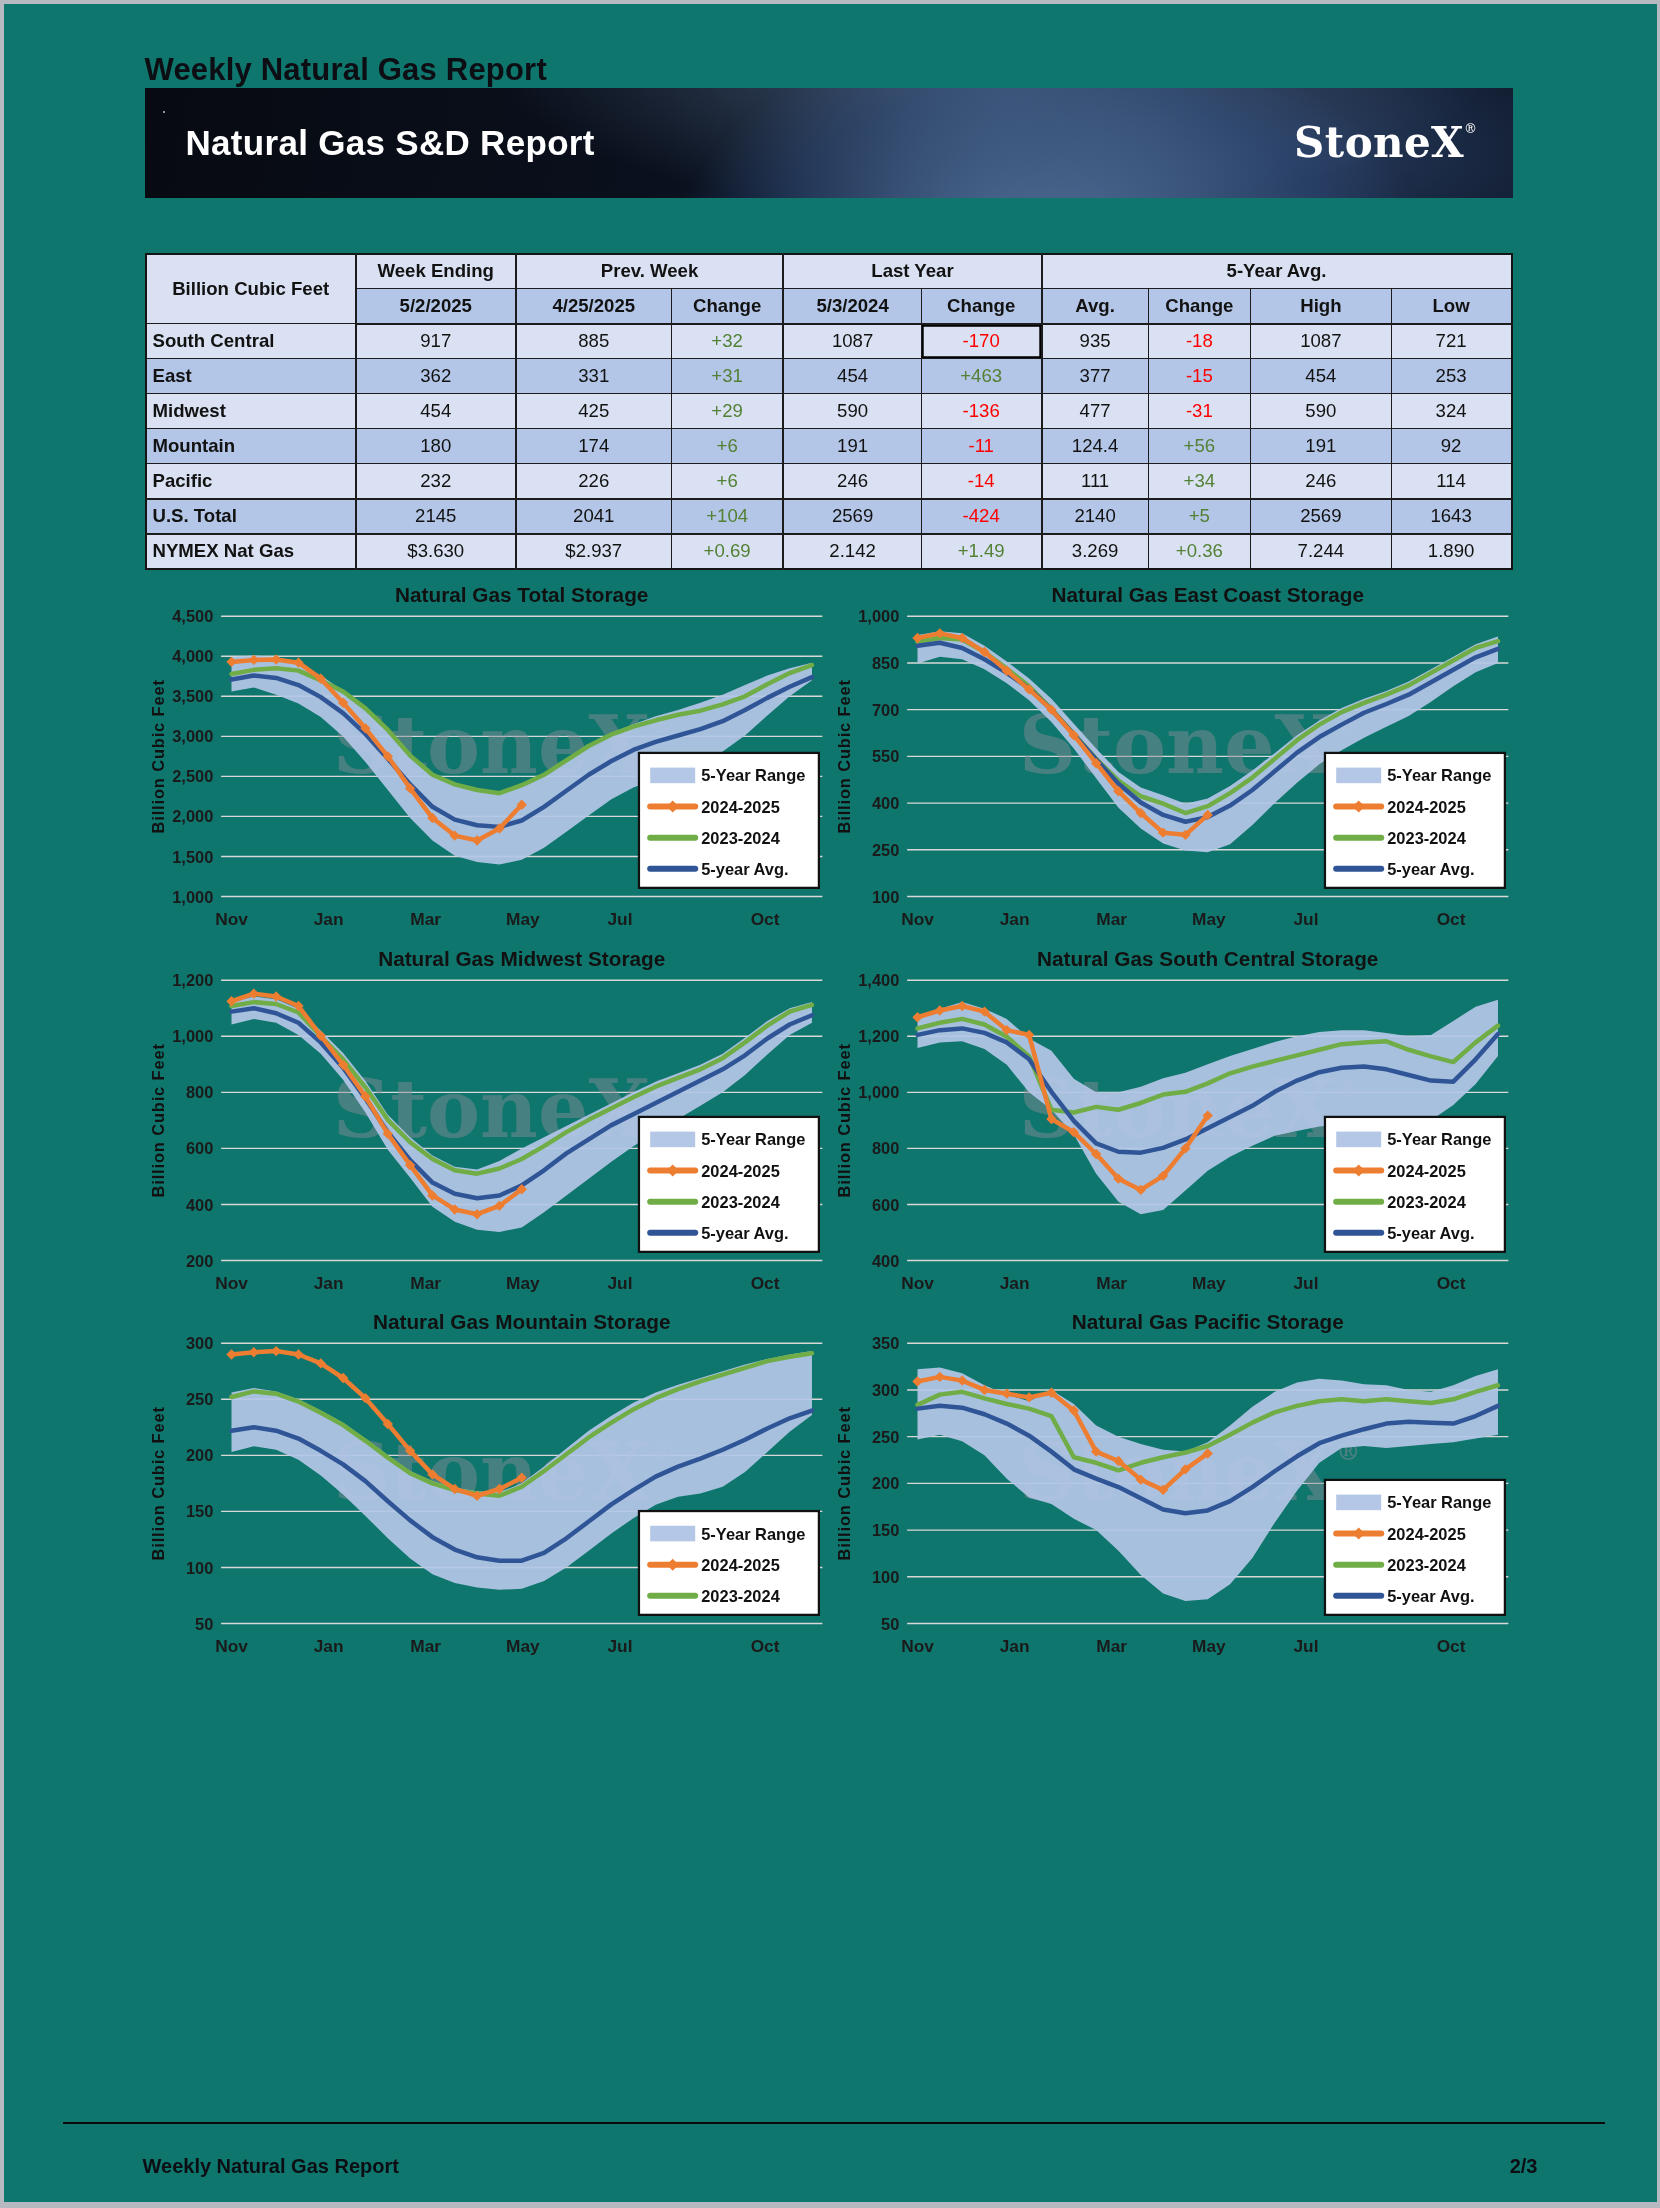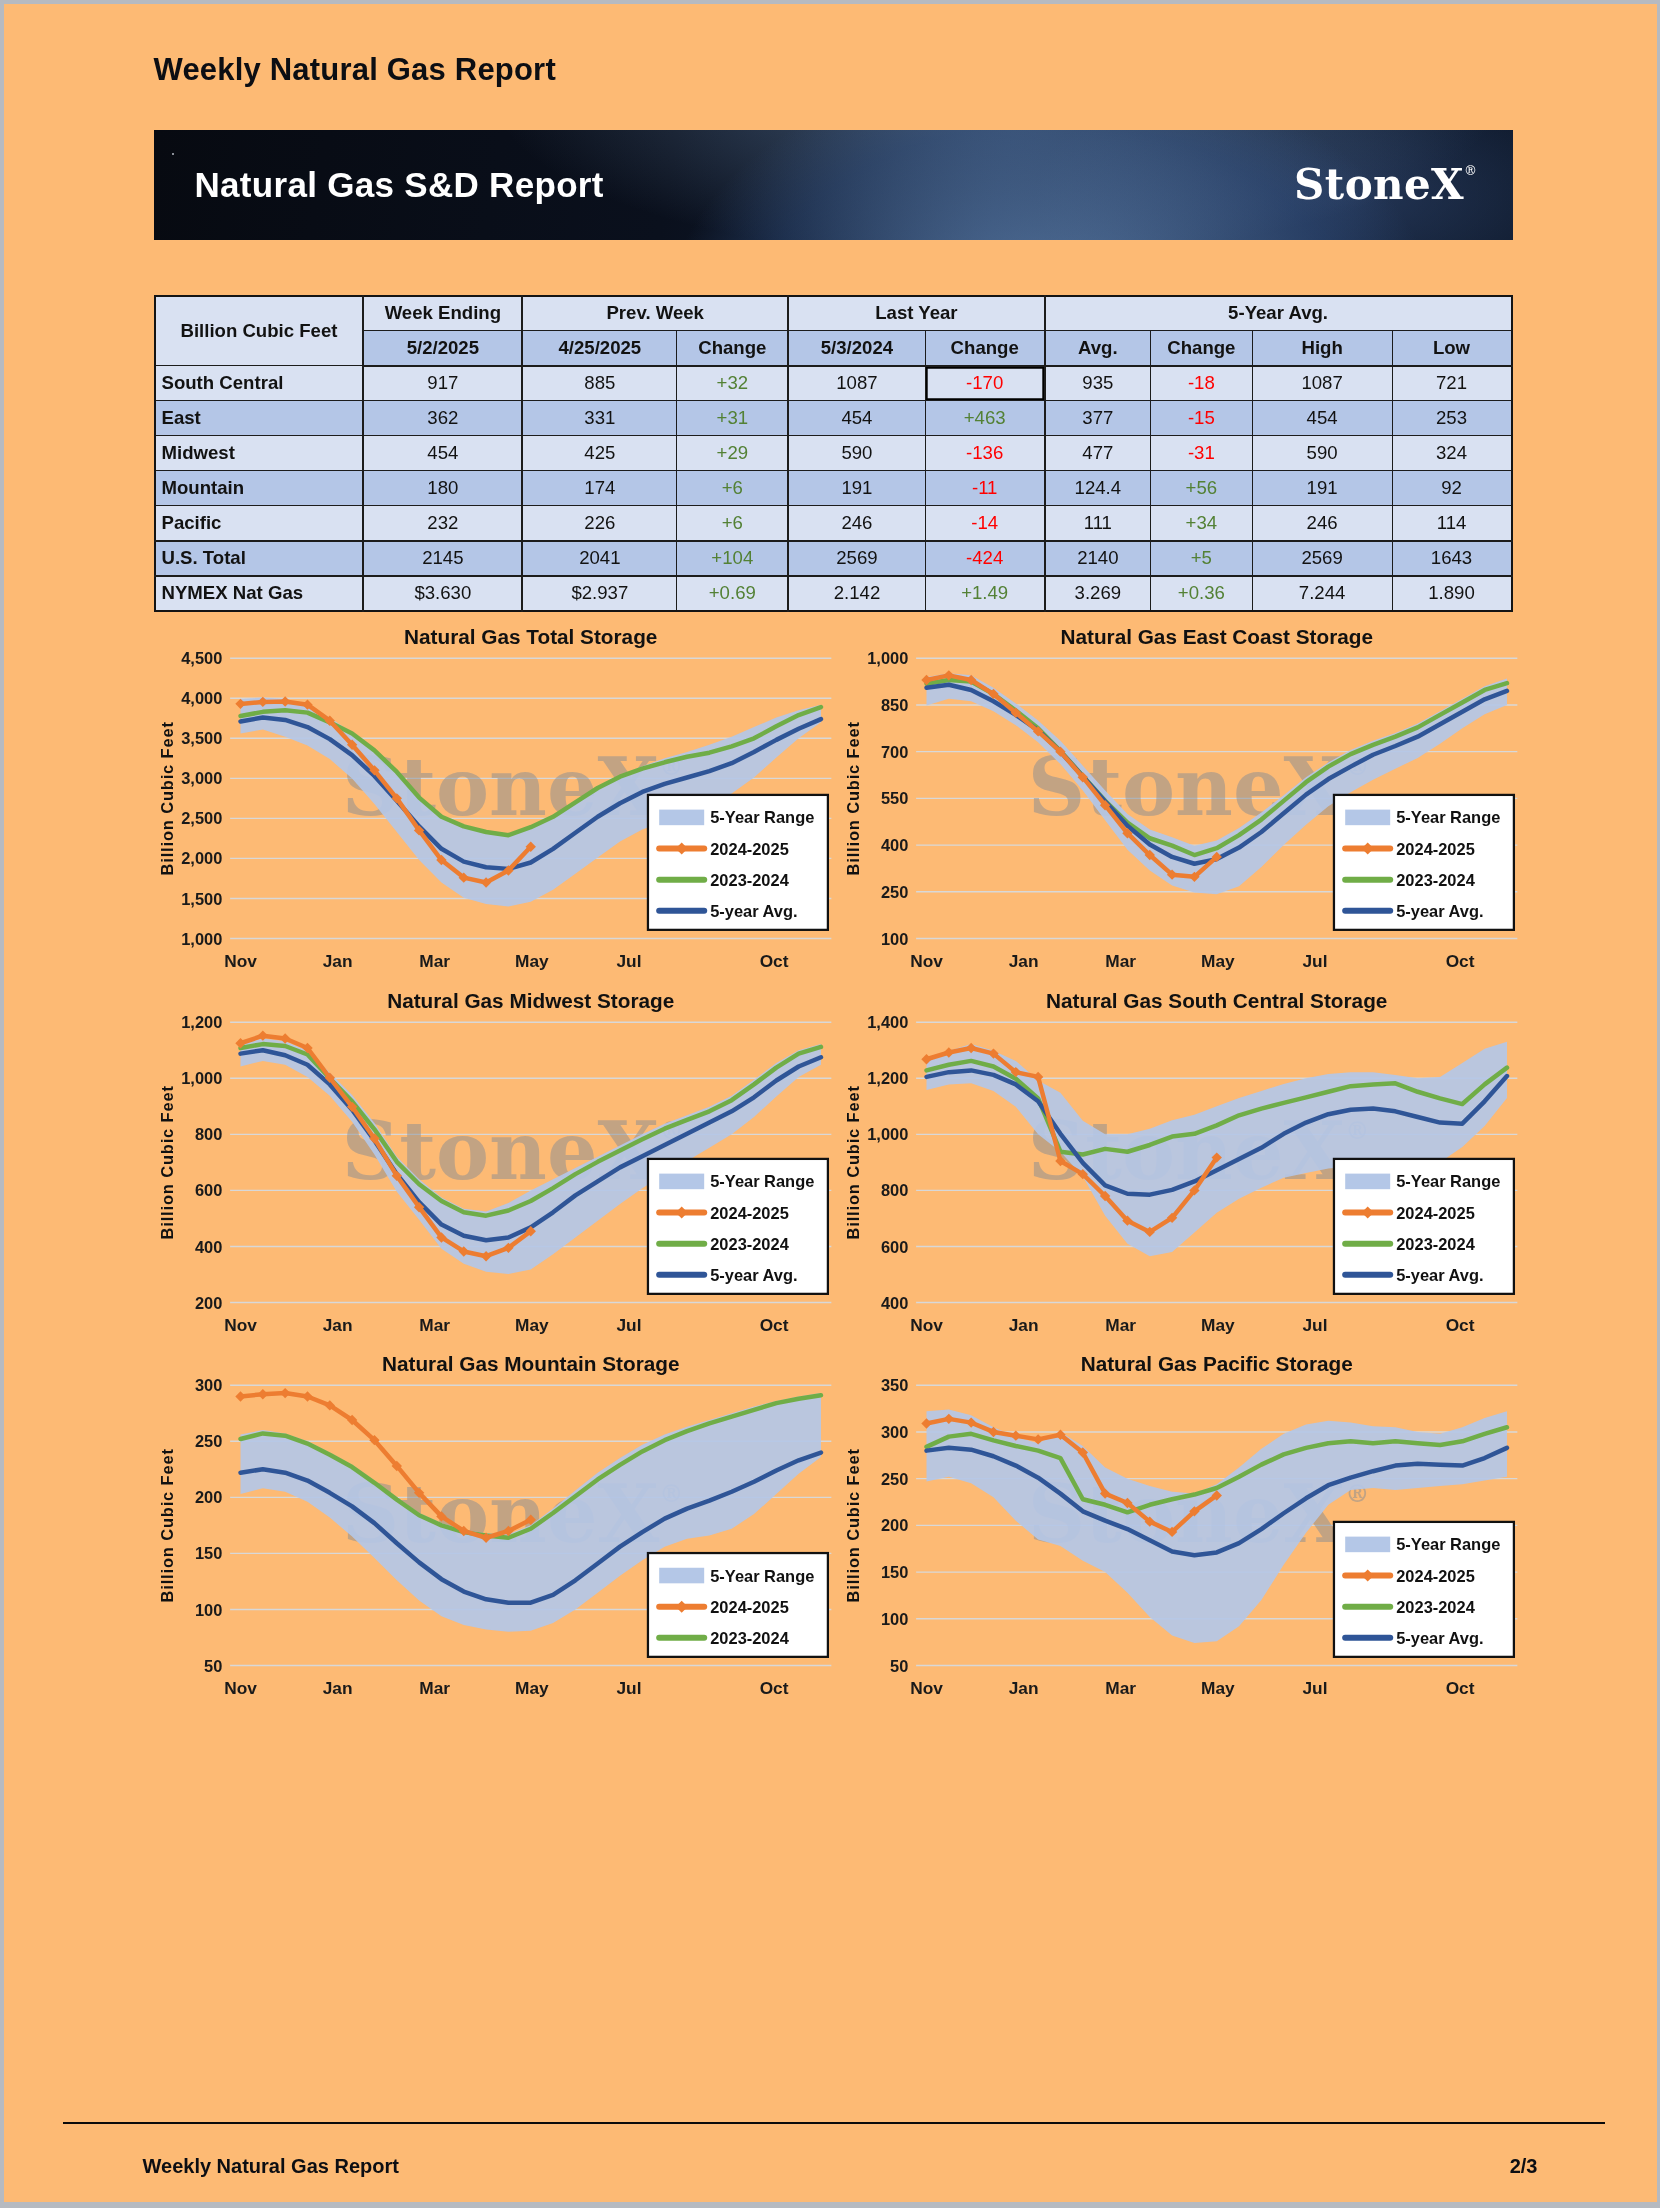--- a/index.html
+++ b/index.html
@@ -6,33 +6,33 @@
   html,body { margin:0; padding:0; }
   body {
     width:1660px; height:2208px;
     background:#b6bac0;
     font-family:"Liberation Sans", sans-serif;
     position:relative;
   }
   .page {
     position:absolute; left:3.5px; top:3.5px;
     width:1653px; height:2198px;
-    background:#fdba74; overflow:hidden;padding-left:9px;
+    background:#0f766e; overflow:hidden;
   }
   .content { padding:0 144px 0 141px; }
 
   .page-title {
     margin:0; padding-top:48px;
     font-size:31px; font-weight:700; color:#0c0e13;
     letter-spacing:0.2px;
   }
 
   
   .banner {
-    margin-top:42px; height:110px; position:relative;
+    height:110px; position:relative;
     display:flex; align-items:center; justify-content:space-between;
     background:
       radial-gradient(circle 2.6px at 19px 24px, #8a8f98 40%, transparent 60%),
       radial-gradient(ellipse 536px 363px at 66% 175%, rgba(120,160,210,.75), rgba(60,95,150,.35) 55%, transparent 72%),
       radial-gradient(ellipse 778px 259px at 62% -35%, rgba(130,165,205,.45), transparent 65%),
       radial-gradient(ellipse 450px 208px at 88% 60%, rgba(55,80,125,.55), transparent 70%),
       linear-gradient(100deg, #070a11 0%, #0a101d 38%, #101d33 62%, #0b1526 84%, #0a1322 100%);
   }
   .banner-title {
     color:#ffffff; font-size:35px; font-weight:700;

